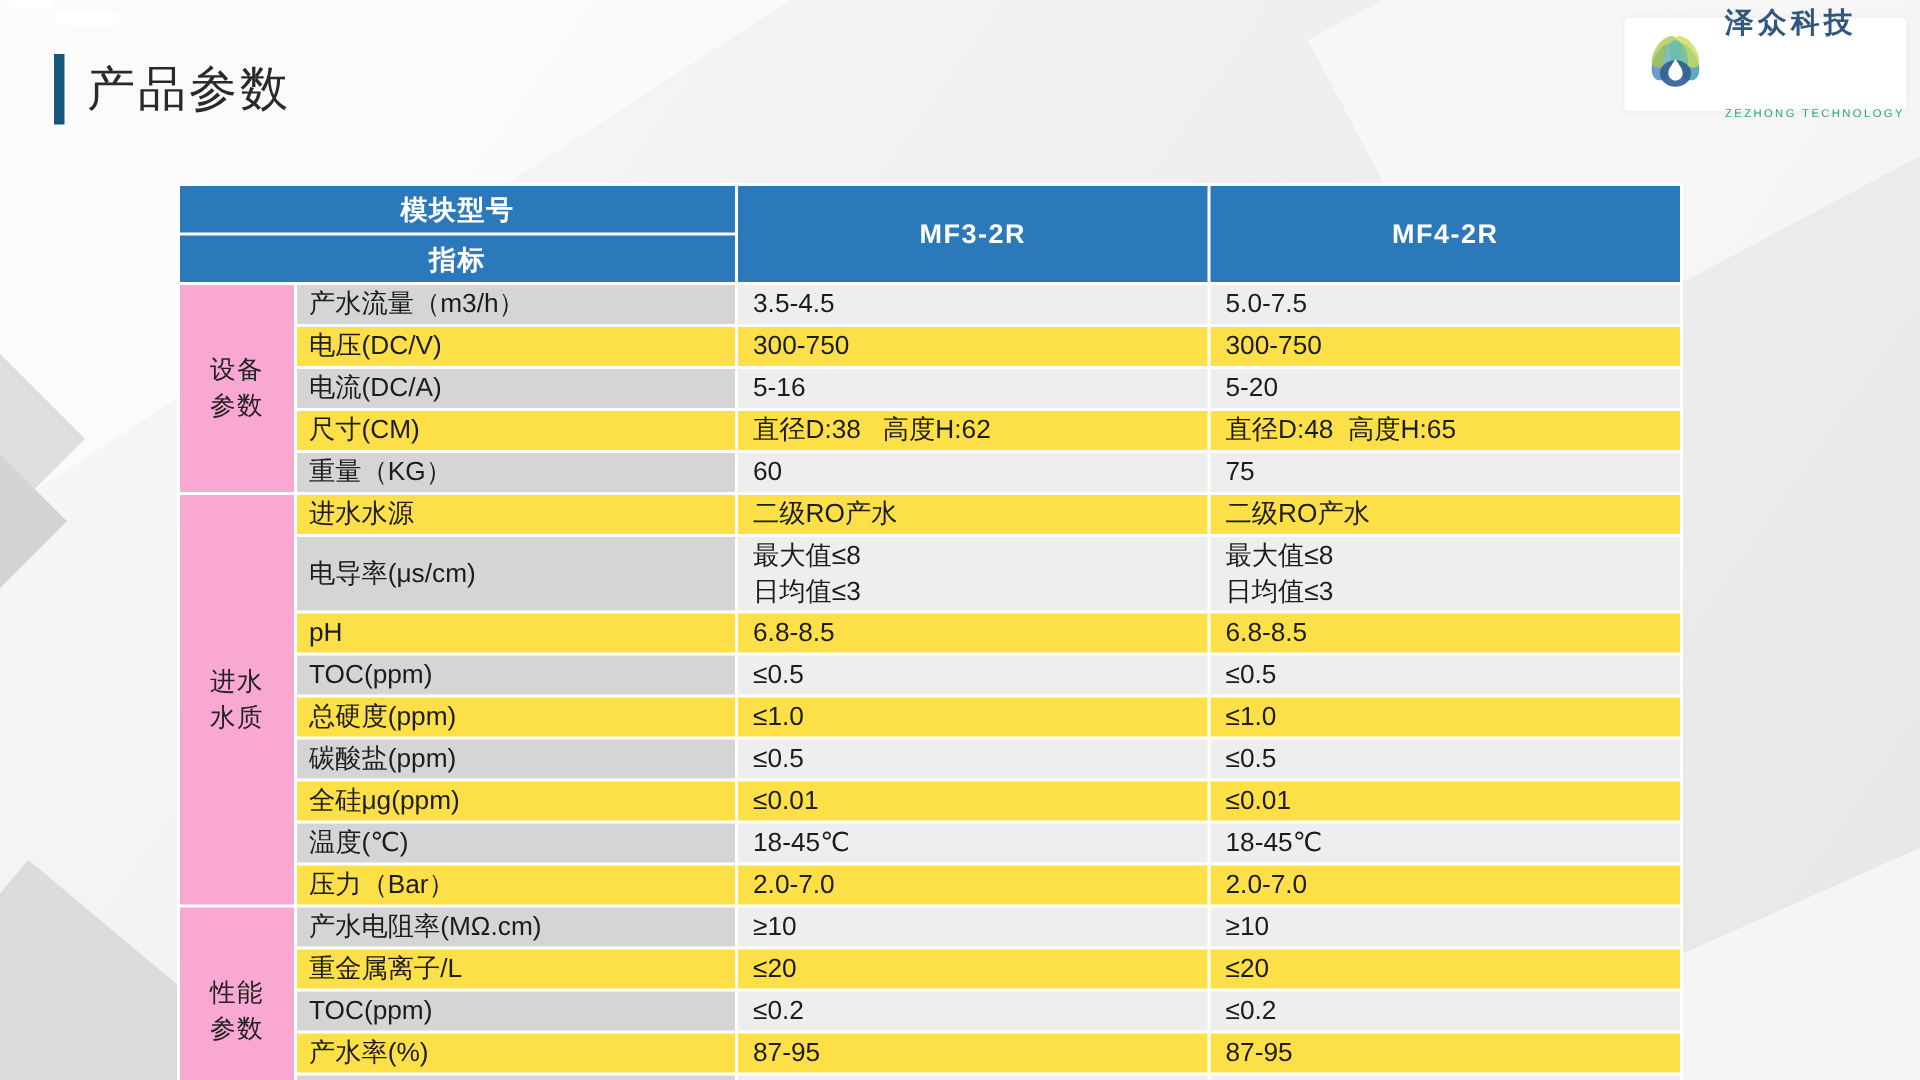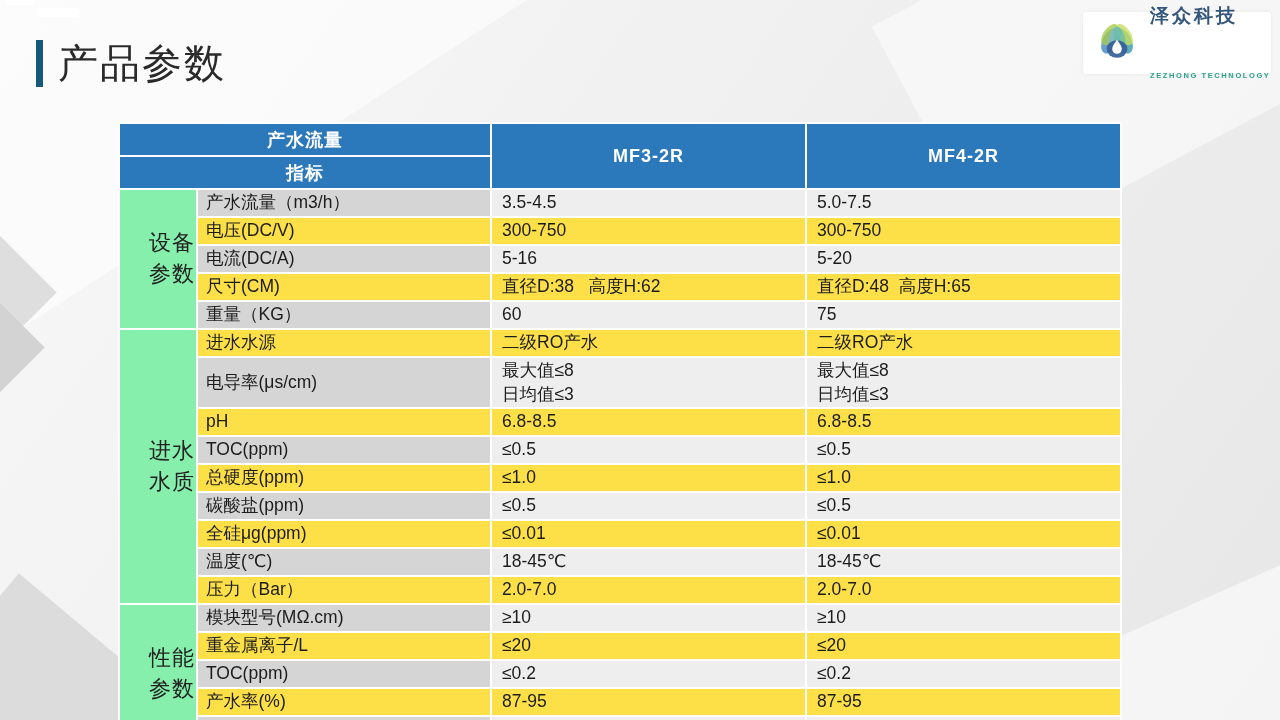--- a/index.html
+++ b/index.html
@@ -14,35 +14,35 @@
   .deco-left1{top:245px;left:-58px;width:95px;height:95px;background:#dedede;transform:rotate(45deg);}
   .deco-left2{top:300px;left:-70px;width:95px;height:95px;background:#d3d3d3;transform:rotate(45deg);}
   .deco-bl{bottom:-70px;left:-60px;width:180px;height:180px;background:#dcdcdc;transform:rotate(40deg);}
   .deco-tr{top:-120px;right:-180px;width:560px;height:260px;background:rgba(255,255,255,.5);transform:rotate(-28deg);}
   .deco-br{bottom:-150px;right:-140px;width:520px;height:240px;background:rgba(255,255,255,.55);transform:rotate(-24deg);}
   .top-dash{position:absolute;left:36px;top:8px;width:44px;height:9px;background:#ffffff;border-radius:5px;}
   .top-dash2{position:absolute;left:6px;top:-4px;width:30px;height:9px;background:#ffffff;border-radius:5px;}
   
   .title-row{position:absolute;left:36px;top:36px;display:flex;align-items:center;gap:15px;}
   .accent-bar{width:7px;height:47px;}
-  .page-title{font-size:40px;color:#2a2a2a;font-weight:400;letter-spacing:2px;white-space:nowrap;}
+  .page-title{font-size:32px;color:#2a2a2a;font-weight:400;letter-spacing:2px;white-space:nowrap;}
   
   .logo-card{position:absolute;right:9px;top:12px;width:188px;height:62px;background:#ffffff;
     border-radius:3px;display:flex;align-items:center;padding:0 10px;box-sizing:border-box;gap:9px;
     box-shadow:0 0 4px rgba(0,0,0,.06);}
   .logo-icon{flex:0 0 auto;}
   .logo-text{display:flex;flex-direction:column;justify-content:center;gap:31px;}
   .logo-cn{font-size:19px;font-weight:700;color:#33567c;letter-spacing:3px;line-height:1.1;white-space:nowrap;}
-  .logo-en{font-size:7.5px;font-weight:700;color:#2ba188;letter-spacing:1.6px;margin-top:13px;white-space:nowrap;}
+  .logo-en{font-size:7.5px;font-weight:400;color:#2ba188;letter-spacing:1.6px;margin-top:13px;white-space:nowrap;}
   
   .spec-table{position:absolute;left:118px;top:122px;width:1000px;
     border-collapse:separate;border-spacing:2px;background:#ffffff;table-layout:fixed;}
   .spec-table td{overflow:hidden;vertical-align:middle;}
   .th{background:#2b78ba;color:#ffffff;font-weight:700;font-size:18px;text-align:center;height:29px;letter-spacing:1px;}
-  .section-cell{background:#86efac;color:#222222;font-size:22px;text-align:right;
+  .section-cell{background:#f9a8d4;color:#222222;font-size:17px;text-align:center;
     white-space:pre-line;line-height:1.4;letter-spacing:1px;}
   .label-cell{font-size:17.5px;color:#1c1c1c;padding-left:8px;height:24px;line-height:1.25;margin-top:43px;}
   .value-cell{font-size:17.5px;color:#1c1c1c;padding-left:10px;white-space:pre-wrap;line-height:1.35;height:24px;margin-top:26px;}
   tr.odd  .label-cell{background:#d5d5d5;} tr.odd  .value-cell{background:#eeeeee;}
   tr.even .label-cell{background:#fde047;} tr.even .value-cell{background:#fde047;}
 </style>
 </head>
 <body>
 
 <div class="deco deco-tl"></div>
@@ -82,21 +82,21 @@
 
 <table class="spec-table">
   <colgroup>
     <col style="width:76px">
       <col style="width:292px">
       <col style="width:313px">
       <col style="width:313px">
   </colgroup>
   <thead>
     <tr>
-      <td class="th" colspan="2">产水流量</td>
+      <td class="th" colspan="2">模块型号</td>
       <td class="th" rowspan="2">MF3-2R</td>
       <td class="th" rowspan="2">MF4-2R</td>
     </tr>
     <tr>
       <td class="th" colspan="2">指标</td>
     </tr>
   </thead>
   <tbody>
       <tr class="odd">
         <td rowspan="5" class="section-cell">设备
@@ -170,21 +170,21 @@
         <td class="value-cell">18-45℃</td>
       </tr>
       <tr class="even">
         <td class="label-cell">压力（Bar）</td>
         <td class="value-cell">2.0-7.0</td>
         <td class="value-cell">2.0-7.0</td>
       </tr>
       <tr class="odd">
         <td rowspan="5" class="section-cell">性能
 参数</td>
-        <td class="label-cell">模块型号(MΩ.cm)</td>
+        <td class="label-cell">产水电阻率(MΩ.cm)</td>
         <td class="value-cell">≥10</td>
         <td class="value-cell">≥10</td>
       </tr>
       <tr class="even">
         <td class="label-cell">重金属离子/L</td>
         <td class="value-cell">≤20</td>
         <td class="value-cell">≤20</td>
       </tr>
       <tr class="odd">
         <td class="label-cell">TOC(ppm)</td>

